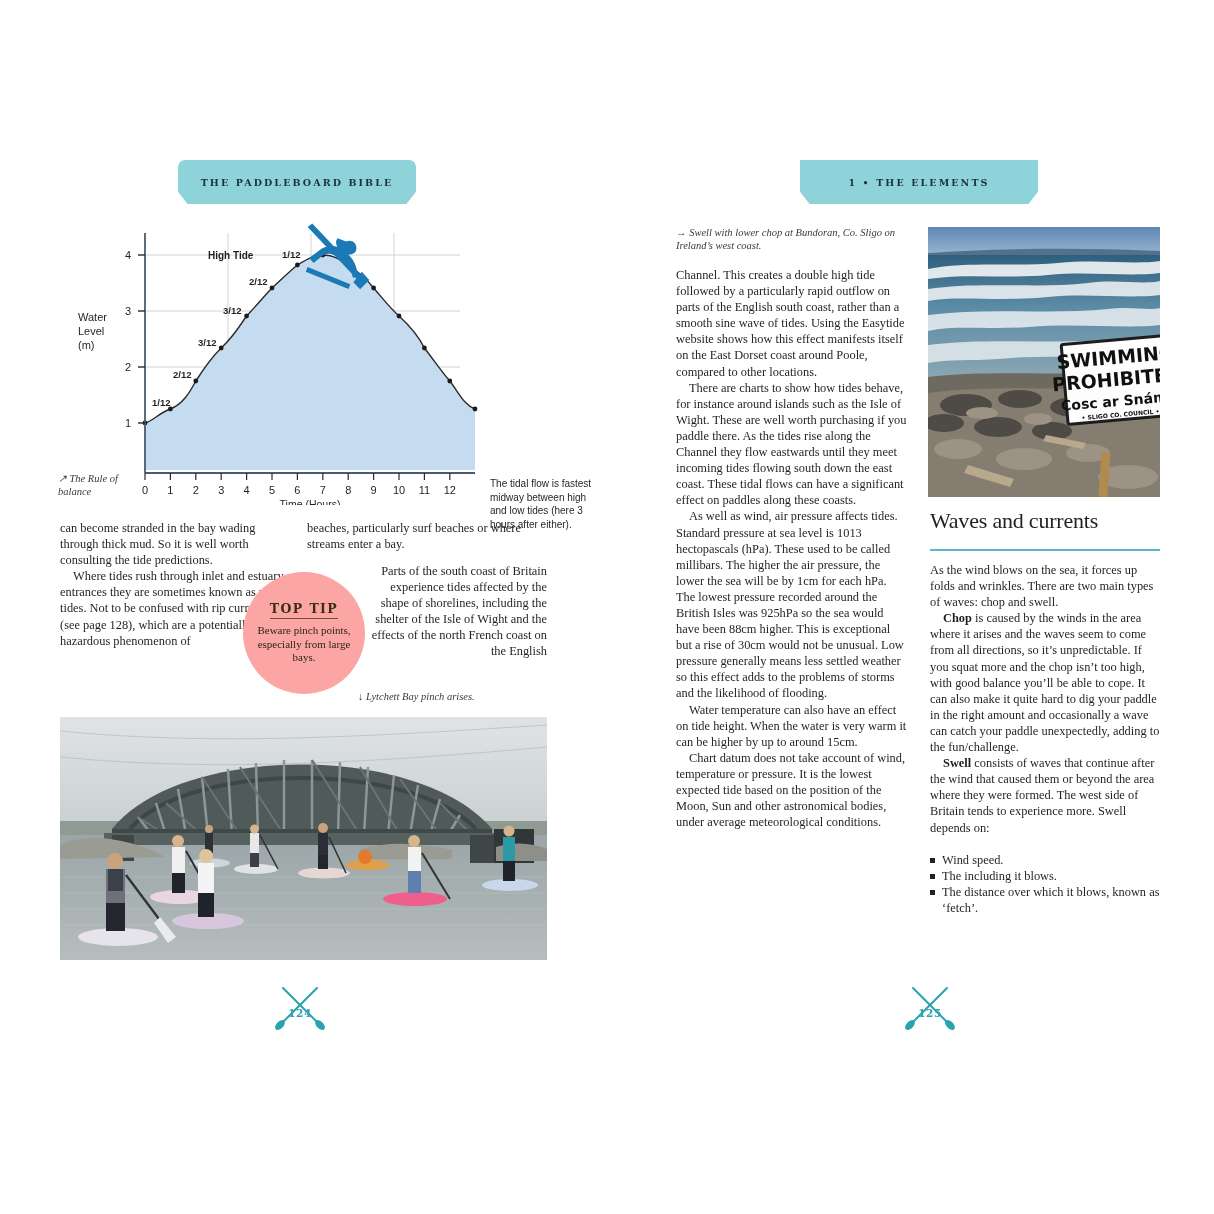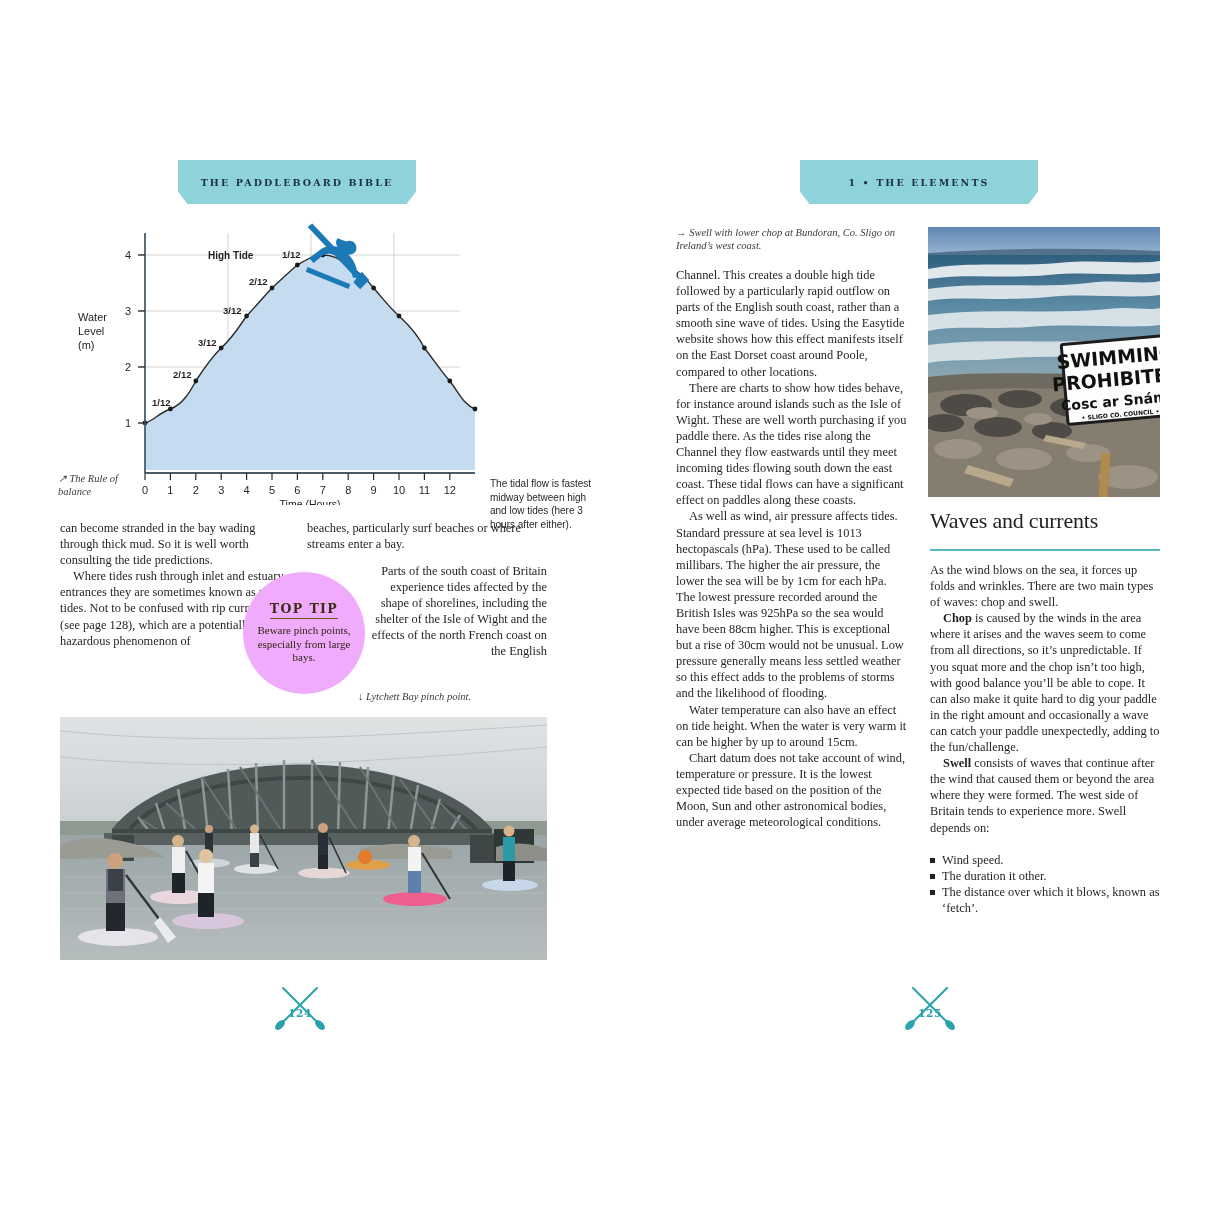--- a/index.html
+++ b/index.html
@@ -5,21 +5,21 @@
   html,body{margin:0;padding:0;background:#ffffff;}
   body{width:1214px;height:1214px;font-family:"Liberation Serif",serif;color:#231f20;overflow:hidden;}
   .spread{position:absolute;left:0;top:0;width:1214px;height:1214px;}
 
   
   .tab{position:absolute;height:44px;background:#8ed3d9;
        clip-path:polygon(0 0,100% 0,100% 72%,96% 100%,4% 100%,0 72%);
        display:flex;align-items:center;justify-content:center;}
   .tab span{font-family:"DejaVu Serif",serif;font-size:9.5px;font-weight:700;
        letter-spacing:2.1px;color:#1d3040;}
-  #tab-left{left:178px;top:160px;width:238px;}
+  #tab-left{left:178px;top:160px;width:238px;border-radius:7px;}
   #tab-right{left:800px;top:160px;width:238px;}
 
   
   .chart-wrap{position:absolute;left:60px;top:215px;width:500px;height:290px;}
   .chart-ylabel{position:absolute;left:18px;top:95px;width:60px;
        font-family:"Liberation Sans",sans-serif;font-size:11px;line-height:14px;color:#231f20;}
   svg.tidechart{position:absolute;left:0;top:0;}
   .axis-num{font-family:"Liberation Sans",sans-serif;font-size:11px;fill:#231f20;}
   .frac{font-family:"Liberation Sans",sans-serif;font-size:9.5px;fill:#231f20;font-weight:600;}
   .hightide{font-family:"Liberation Sans",sans-serif;font-size:10px;fill:#231f20;font-weight:700;}
@@ -31,21 +31,21 @@
   #cap-twelfths{left:58px;top:472px;width:70px;}
 
   
   .col{position:absolute;font-family:"Liberation Serif",serif;font-size:12.4px;
        line-height:16.1px;text-align:left;color:#231f20;}
   .col p{margin:0;}
   .col p.ind{text-indent:13px;}
 
   
   #top-tip{position:absolute;left:243px;top:572px;width:122px;height:122px;border-radius:50%;
-       background:#f0abfc;display:flex;flex-direction:column;align-items:center;
+       background:#fca5a5;display:flex;flex-direction:column;align-items:center;
        justify-content:center;text-align:center;}
   #top-tip .tt-title{font-family:"DejaVu Serif",serif;font-size:12.5px;font-weight:700;
        letter-spacing:1.4px;color:#3b2d16;border-bottom:1.3px solid #6b5526;
        padding-bottom:2px;margin-bottom:5px;}
   #top-tip .tt-body{font-family:"Liberation Serif",serif;font-size:11px;line-height:13.6px;
        color:#2f2713;width:96px;}
 
   
   .photo{position:absolute;overflow:hidden;background:#9aa7ad;}
 
@@ -198,21 +198,21 @@
   </div>
   <div class="col" id="lp-col2b" style="left:362px;top:563px;width:185px;text-align:right;">
     <p class="ind">Parts of the south coast of Britain experience tides affected by the shape of shorelines, including the shelter of the Isle of Wight and the effects of the north French coast on the English</p>
   </div>
 
   <div id="top-tip">
     <div class="tt-title">TOP TIP</div>
     <div class="tt-body">Beware pinch points, especially from large bays.</div>
   </div>
 
-  <div class="fig-cap" style="left:358px;top:690px;width:200px;">↓ Lytchett Bay pinch point.</div>
+  <div class="fig-cap" style="left:358px;top:690px;width:200px;">↓ Lytchett Bay pinch arises.</div>
 
   <div class="photo" style="left:60px;top:717px;width:487px;height:243px;">
     <svg width="487" height="243" viewBox="0 0 487 243">
       <defs>
         <linearGradient id="sky" x1="0" y1="0" x2="0" y2="1">
           <stop offset="0%" stop-color="#dfe3e4"></stop>
             <stop offset="100%" stop-color="#c9cfd1"></stop>
         </linearGradient>
         <linearGradient id="water" x1="0" y1="0" x2="0" y2="1">
           <stop offset="0%" stop-color="#9aa4a6"></stop>
@@ -411,21 +411,21 @@
 
   <div id="waves-head">Waves and currents</div>
   <div id="waves-rule"></div>
 
   <div class="col" id="rp-col2" style="left:930px;top:562px;width:230px;">
     <p>As the wind blows on the sea, it forces up folds and wrinkles. There are two main types of waves: chop and swell.</p>
     <p class="ind"><b>Chop</b><span> is caused by the winds in the area where it arises and the waves seem to come from all directions, so it’s unpredictable. If you squat more and the chop isn’t too high, with good balance you’ll be able to cope. It can also make it quite hard to dig your paddle in the right amount and occasionally a wave can catch your paddle unexpectedly, adding to the fun/challenge.</span></p>
     <p class="ind"><b>Swell</b><span> consists of waves that continue after the wind that caused them or beyond the area where they were formed. The west side of Britain tends to experience more. Swell depends on:</span></p>
     <ul class="bullets" style="margin-top:16px;">
       <li>Wind speed.</li>
-      <li>The duration it other.</li>
+      <li>The including it blows.</li>
       <li>The distance over which it blows, known as ‘fetch’.</li>
     </ul>
   </div>
 
   <div class="folio" id="folio-right">
     <svg width="90" height="50" viewBox="0 0 90 50">
       <g stroke="#2aa3ae" stroke-width="2" fill="none" stroke-linecap="round">
         <line x1="28" y1="8" x2="62" y2="42"></line>
         <line x1="62" y1="8" x2="28" y2="42"></line>
       </g>

